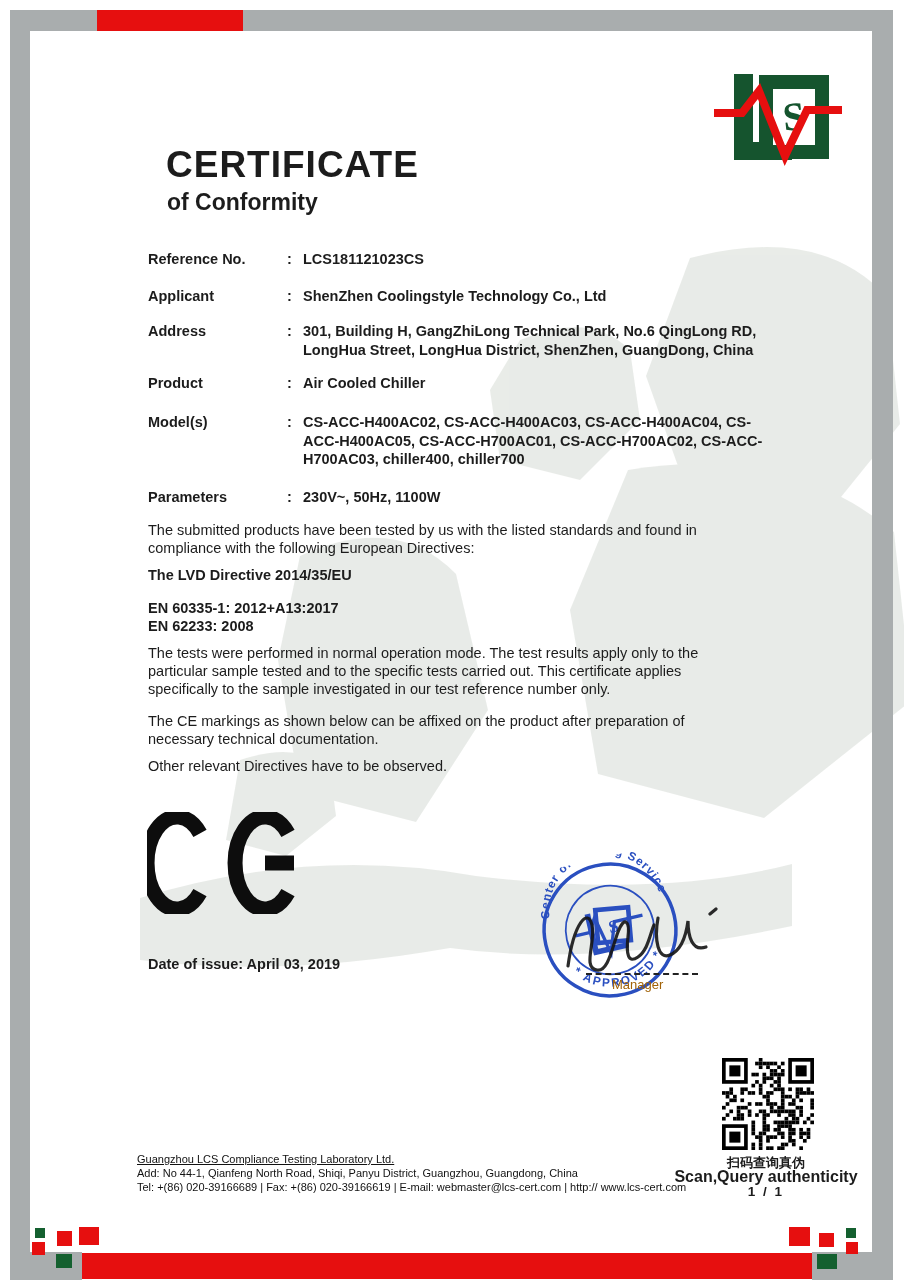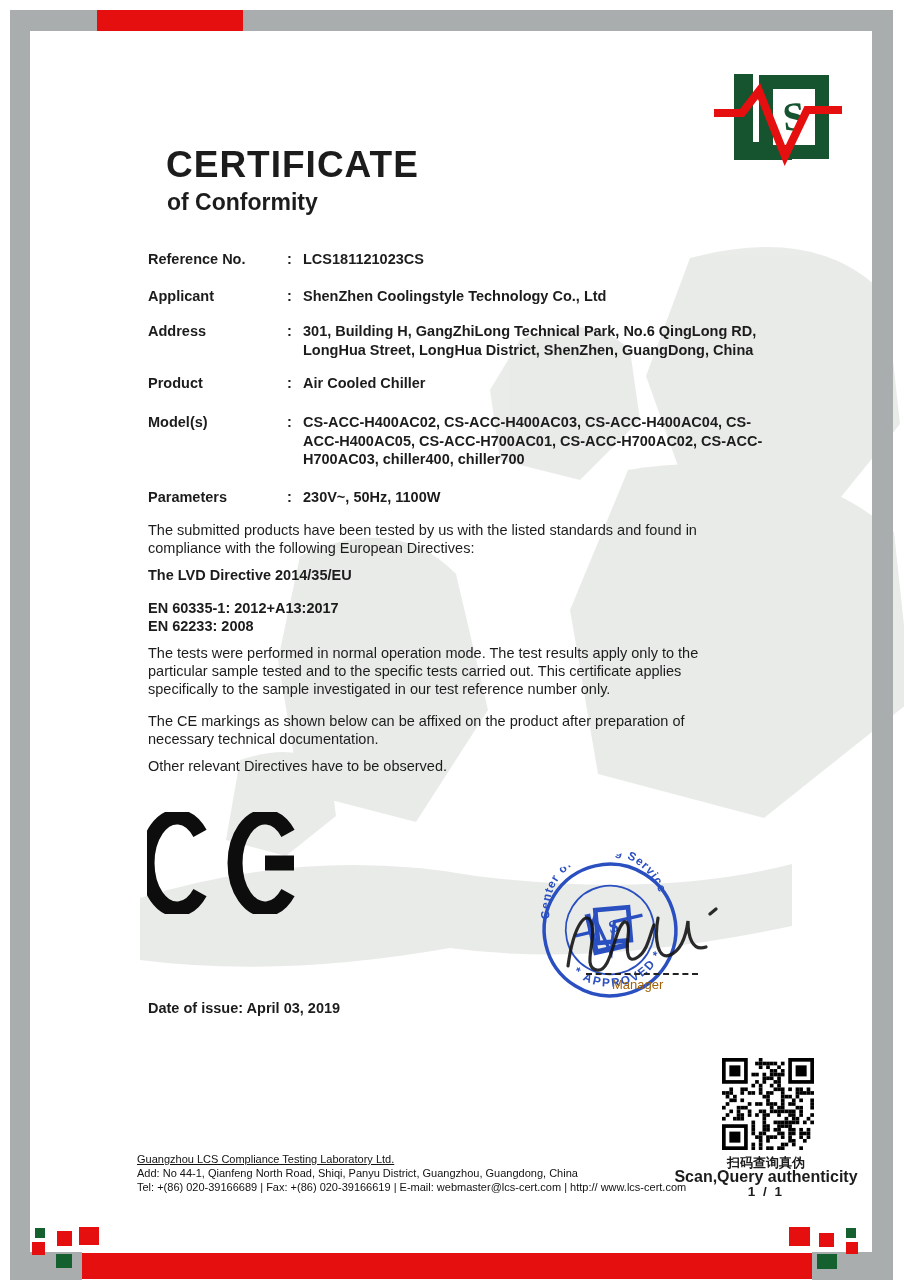--- a/index.html
+++ b/index.html
@@ -25,21 +25,21 @@
   
   .content{position:absolute;z-index:10;}
   #title1{left:166px;top:144px;font-size:37px;font-weight:bold;letter-spacing:1px;}
   #title2{left:167px;top:189px;font-size:23px;font-weight:bold;}
   .fieldrow{left:148px;width:640px;display:flex;align-items:flex-start;font-size:14.5px;line-height:18.5px;}
   .fieldrow .lbl{width:139px;font-weight:bold;flex:none;}
   .fieldrow .colon{width:16px;font-weight:bold;flex:none;}
   .fieldrow .val{font-weight:bold;white-space:pre-line;flex:1;}
   .para{left:148px;width:595px;font-size:14.5px;line-height:18px;white-space:pre-line;}
   .para.bold{font-weight:bold;}
-  #date-line{left:148px;top:956px;font-size:14.5px;font-weight:bold;margin-top:44px;}
+  #date-line{left:148px;top:956px;font-size:14.5px;font-weight:bold;}
   
   #stamp{left:538px;top:858px;width:144px;height:144px;transform:rotate(-13deg);}
   #signature{left:552px;top:892px;width:175px;height:100px;}
   #sig-dash{left:586px;top:973px;width:112px;border-bottom:2px dashed #222;height:0;}
   #manager{left:612px;top:977px;font-size:13px;color:#a16207;}
   
   .foot{left:137px;font-size:11px;line-height:13.5px;color:#111;}
   #foot-company{top:1153px;text-decoration:underline;}
   #foot-address{top:1167px;}
   #foot-contacts{top:1181px;}

